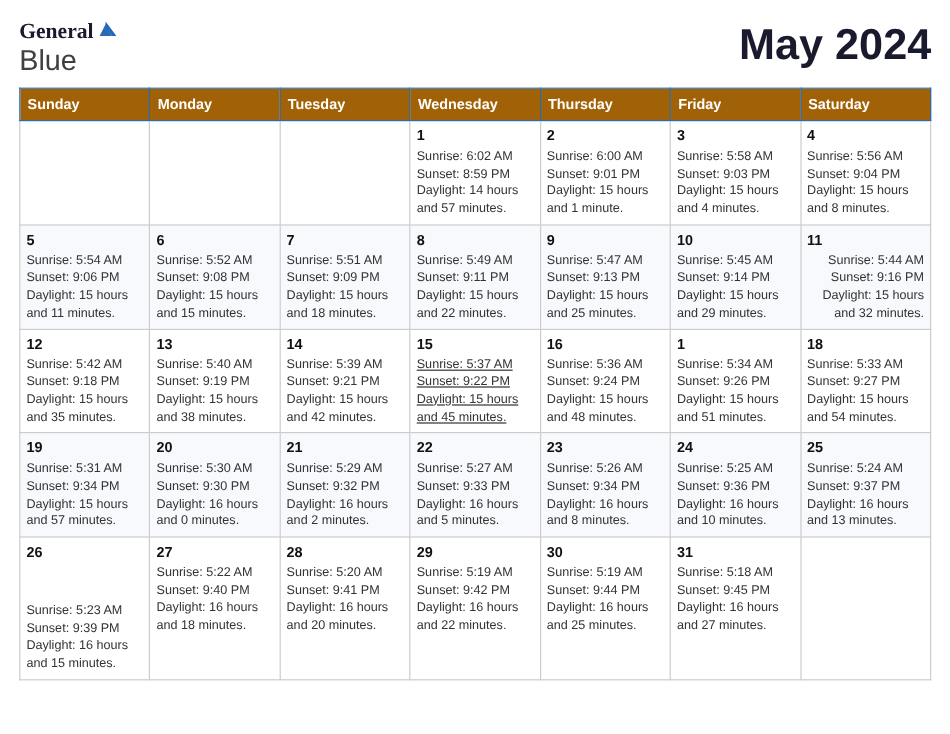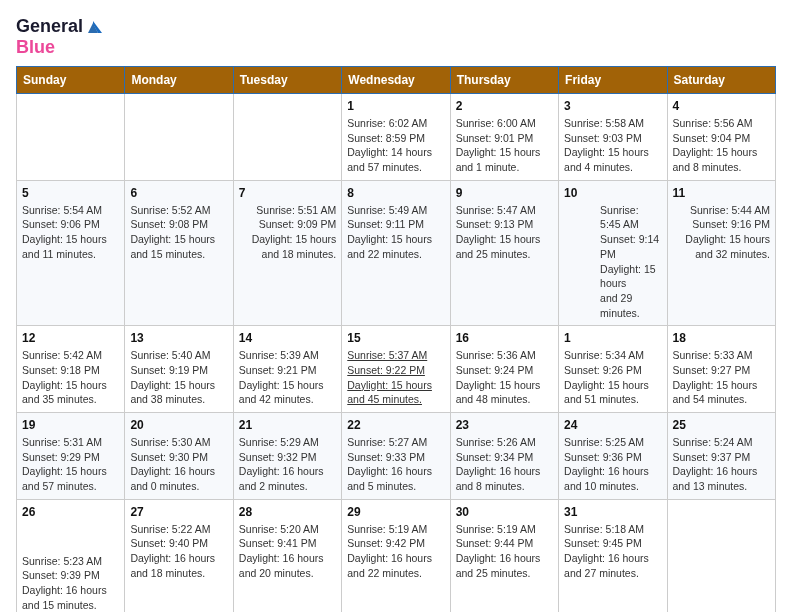--- a/index.html
+++ b/index.html
@@ -16,21 +16,21 @@
       align-items: flex-start;
       margin-bottom: 8px;
     }
     .logo {
       display: flex;
       flex-direction: column;
       align-items: flex-start;
     }
     .logo-line {
       display: flex;
-      align-items: center;
+      font-family: Liberation Serif, serif;
     }
     .title-block {
       text-align: right;
     }
     .calendar-title {
       font-size: 36px;
       font-weight: bold;
       color: #1a1a2e;
     }
     .calendar-subtitle {
@@ -87,24 +87,25 @@
 <div class="header">
   <div class="logo">
     <div class="logo-line">
       <span style="font-size:18px;font-weight:bold;color:#1a1a2e;">General</span>
       <svg width="18" height="16" viewBox="0 0 18 16" style="margin-left:1px;">
         <polygon points="4,14 14,14 9,4" fill="#2b6cb0"></polygon>
         <polygon points="9,2 18,14 14,14 9,5" fill="#1a6abf"></polygon>
       </svg>
     </div>
     <div>
-      <span style="font-size:18px;font-weight:bold;color:#ec4899;">Blue</span>
+      <span style="font-size:24px;font-weight:normal;color:#404040;">Blue</span>
     </div>
   </div>
   <div class="title-block">
+    <div class="calendar-title">May 2024</div>
   </div>
 </div>
 
 <table>
   <thead>
     <tr id="header-row">
         <th>Sunday</th>
         <th>Monday</th>
         <th>Tuesday</th>
         <th>Wednesday</th>
@@ -157,42 +158,42 @@
         </td>
         <td>
           <div class="day-num">6</div>
           <div class="day-info" style="white-space: pre-line;">Sunrise: 5:52 AM
 Sunset: 9:08 PM
 Daylight: 15 hours
 and 15 minutes.</div>
         </td>
         <td>
           <div class="day-num">7</div>
-          <div class="day-info" style="white-space: pre-line; text-align: right;">Sunrise: 5:51 AM
+          <div class="day-info" style="white-space: pre-line;">Sunrise: 5:51 AM
 Sunset: 9:09 PM
 Daylight: 15 hours
 and 18 minutes.</div>
         </td>
         <td>
           <div class="day-num">8</div>
           <div class="day-info" style="white-space: pre-line;">Sunrise: 5:49 AM
 Sunset: 9:11 PM
 Daylight: 15 hours
 and 22 minutes.</div>
         </td>
         <td>
           <div class="day-num">9</div>
           <div class="day-info" style="white-space: pre-line;">Sunrise: 5:47 AM
 Sunset: 9:13 PM
 Daylight: 15 hours
 and 25 minutes.</div>
         </td>
         <td>
           <div class="day-num">10</div>
-          <div class="day-info" style="white-space: pre-line; margin-left: 36px;">Sunrise: 5:45 AM
+          <div class="day-info" style="white-space: pre-line;">Sunrise: 5:45 AM
 Sunset: 9:14 PM
 Daylight: 15 hours
 and 29 minutes.</div>
         </td>
         <td>
           <div class="day-num">11</div>
           <div class="day-info" style="white-space: pre-line; text-align: right;">Sunrise: 5:44 AM
 Sunset: 9:16 PM
 Daylight: 15 hours
 and 32 minutes.</div>
@@ -246,21 +247,21 @@
           <div class="day-info" style="white-space: pre-line;">Sunrise: 5:33 AM
 Sunset: 9:27 PM
 Daylight: 15 hours
 and 54 minutes.</div>
         </td>
       </tr>
       <tr>
         <td>
           <div class="day-num">19</div>
           <div class="day-info" style="white-space: pre-line;">Sunrise: 5:31 AM
-Sunset: 9:29 PM
+Sunset: 9:34 PM
 Daylight: 15 hours
 and 57 minutes.</div>
         </td>
         <td>
           <div class="day-num">20</div>
           <div class="day-info" style="white-space: pre-line;">Sunrise: 5:30 AM
 Sunset: 9:30 PM
 Daylight: 16 hours
 and 0 minutes.</div>
         </td>

